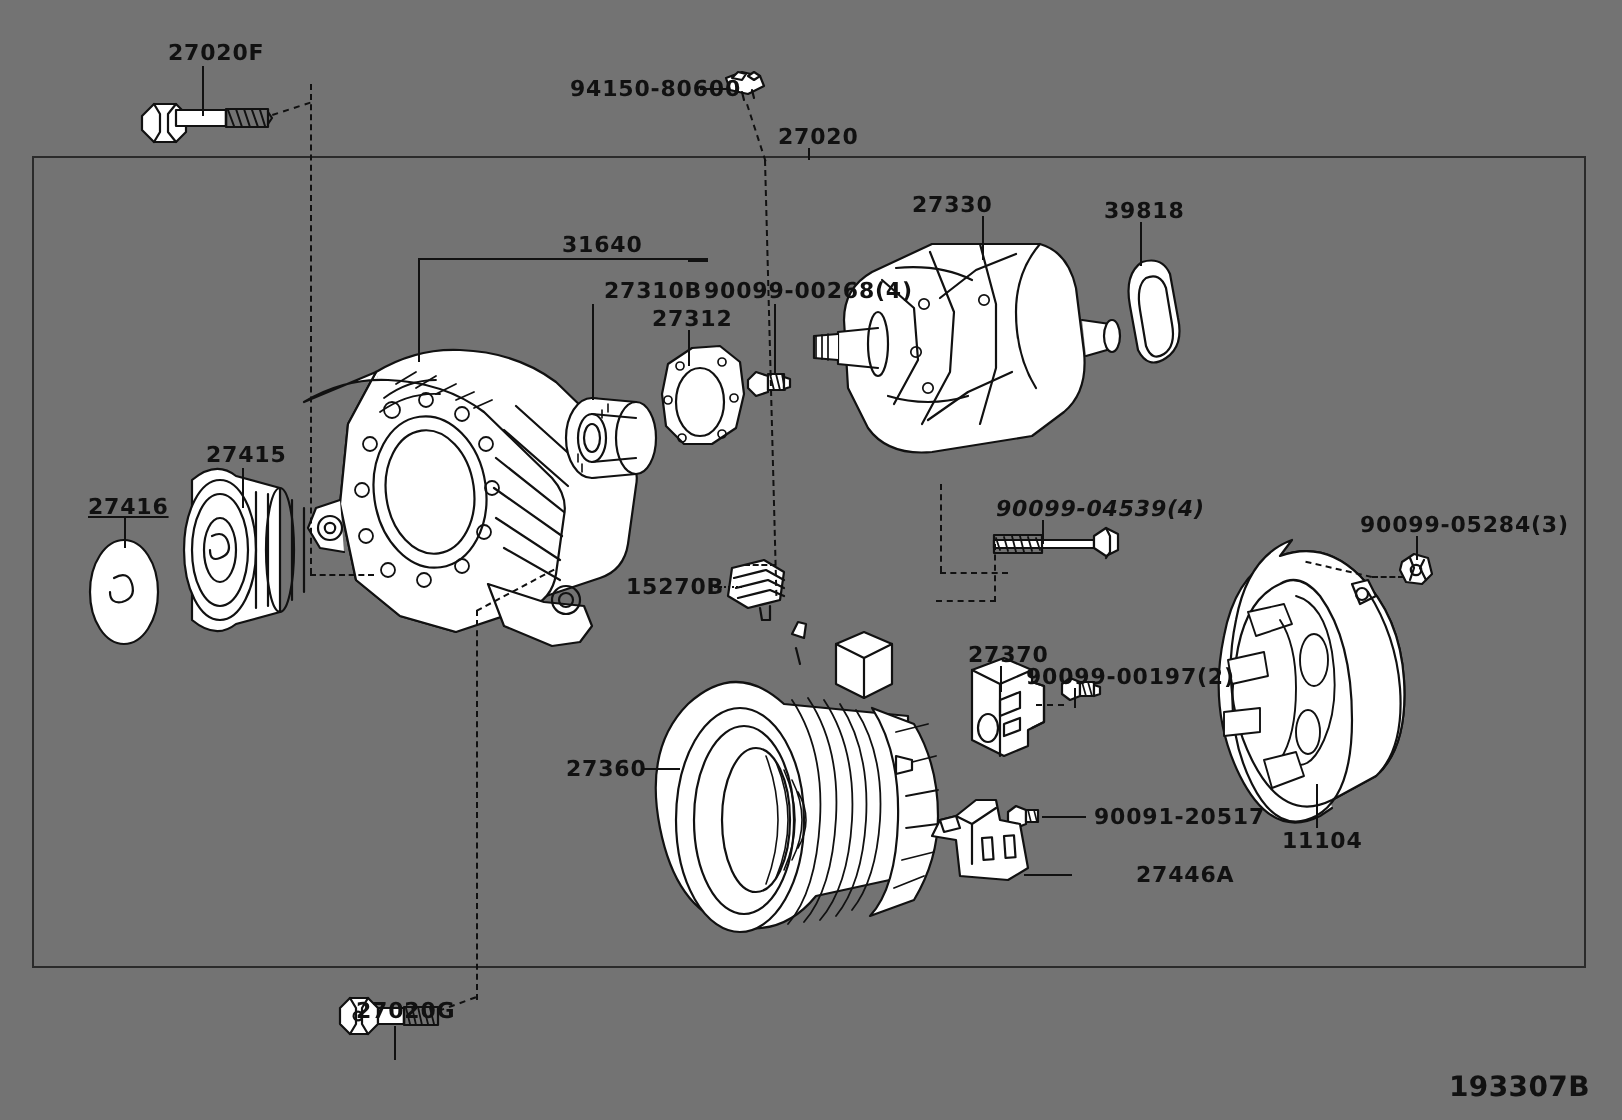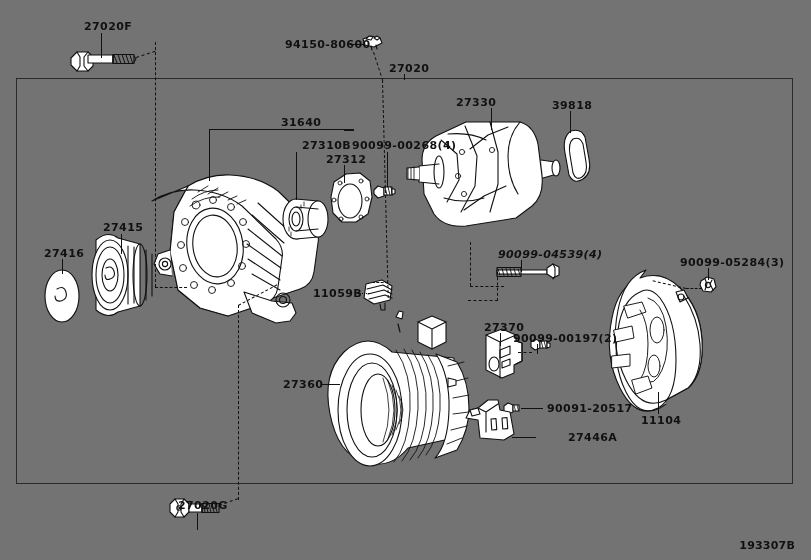--- a/index.html
+++ b/index.html
@@ -66,21 +66,21 @@
     position: absolute;
     left: 0; top: 0;
     width: 811px; height: 560px;
     pointer-events: none;
   }
   .refno {
     position: absolute;
     right: 16px;
     bottom: 8px;
     font-family: "DejaVu Sans", sans-serif;
-    font-size: 11px;
+    font-size: 14px;
     font-weight: bold;
     color: #111111;
     letter-spacing: 0.2px;
   }
 </style>
 </head>
 <body>
 
 <div id="page">
 
@@ -417,22 +417,22 @@
   <div class="lbl" style="left:84px; top:21px;">27020F</div>
   <div class="lbl" style="left:285px; top:39px;">94150-80600</div>
   <div class="lbl" style="left:389px; top:63px;">27020</div>
   <div class="lbl" style="left:281px; top:117px;">31640</div>
   <div class="lbl" style="left:278px; top:140px;margin-left:24px;">27310B</div>
   <div class="lbl" style="left:326px; top:154px;">27312</div>
   <div class="lbl" style="left:352px; top:140px;">90099-00268(4)</div>
   <div class="lbl" style="left:456px; top:97px;">27330</div>
   <div class="lbl" style="left:552px; top:100px;">39818</div>
   <div class="lbl" style="left:103px; top:222px;">27415</div>
-  <div class="lbl" style="left:44px; top:248px;">27416</div>
-  <div class="lbl" style="left:313px; top:288px;">11059B</div>
+  <div class="lbl" style="left:44px; top:248px;text-decoration:underline;">27416</div>
+  <div class="lbl" style="left:313px; top:288px;">15270B</div>
   <div class="lbl" style="left:498px; top:249px;font-style:italic;">90099-04539(4)</div>
   <div class="lbl" style="left:680px; top:257px;">90099-05284(3)</div>
   <div class="lbl" style="left:283px; top:379px;">27360</div>
   <div class="lbl" style="left:484px; top:322px;">27370</div>
   <div class="lbl" style="left:513px; top:333px;">90099-00197(2)</div>
   <div class="lbl" style="left:547px; top:403px;">90091-20517</div>
   <div class="lbl" style="left:540px; top:432px;margin-left:28px;">27446A</div>
   <div class="lbl" style="left:641px; top:415px;">11104</div>
   <div class="lbl" style="left:178px; top:500px;">27020G</div>
 

